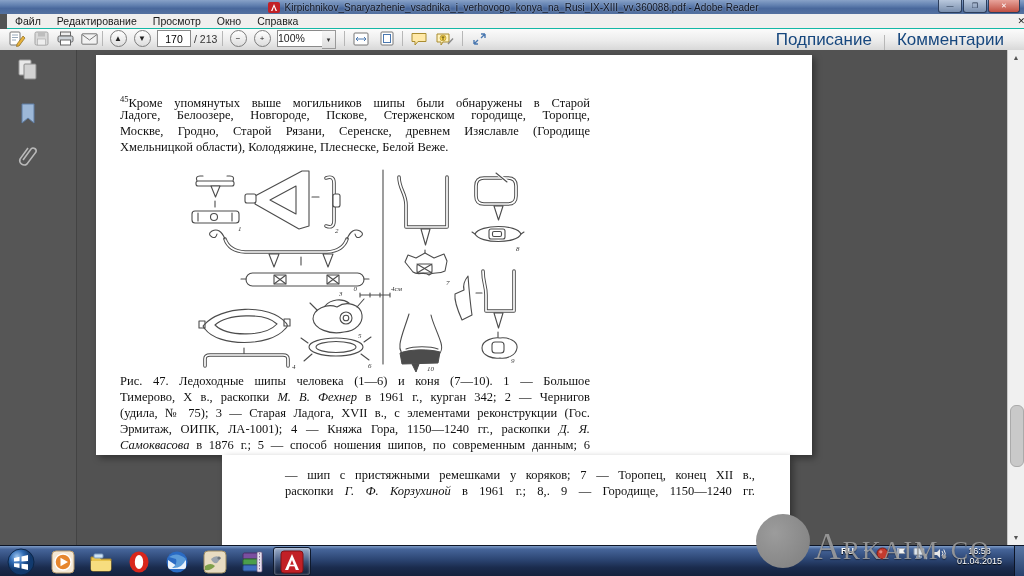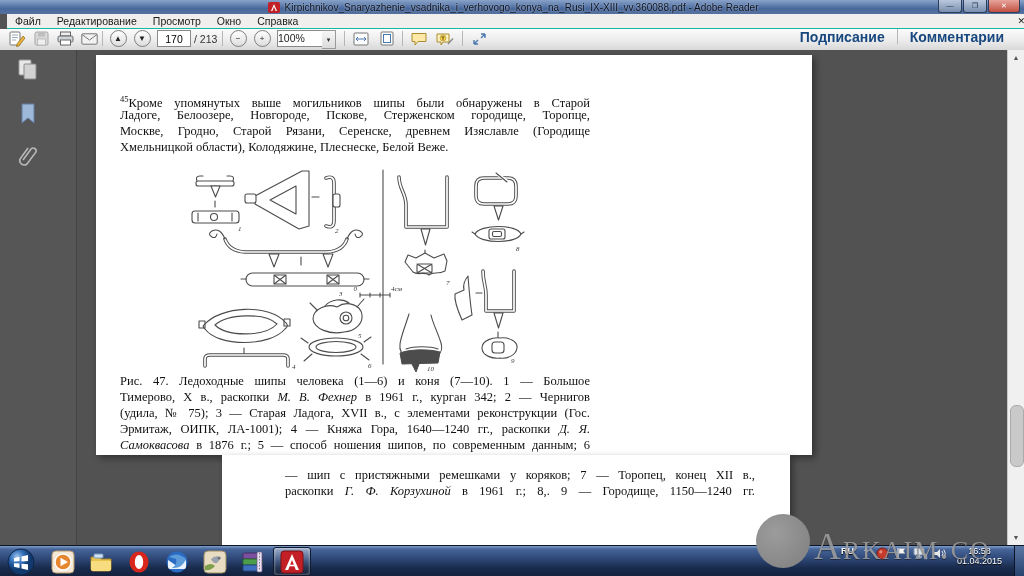--- a/index.html
+++ b/index.html
@@ -29,21 +29,21 @@
   .sep{position:absolute;top:2px;width:1px;height:15px;background:#b7b7b7;}
   .circbtn{width:15px;height:15px;border:1px solid #7d7d7d;border-radius:50%;
     display:flex;align-items:center;justify-content:center;font-size:8px;color:#222;background:linear-gradient(#fff,#ddd);}
   .pageinput{position:absolute;top:1px;width:32px;height:15px;border:1px solid #8a8a8a;background:#fff;
     font:10.5px "Liberation Sans",sans-serif;text-align:center;padding:0;}
   .pagetotal{position:absolute;top:4px;font-size:10.5px;color:#333;}
   .zoombox{position:absolute;top:1px;width:44px;height:15px;border:1px solid #8a8a8a;background:#fff;
     font-size:10.5px;text-align:left;line-height:15px;color:#222;}
   .zoomdd{position:absolute;top:1px;width:13px;height:17px;border:1px solid #9a9a9a;border-left:none;
     background:linear-gradient(#f7f7f7,#dcdcdc);font-size:7px;text-align:center;line-height:17px;color:#333;}
-  .tb-right{position:absolute;right:8px;top:0;height:21px;display:flex;align-items:flex-start;font-size:14px;color:#17477e;font-weight:bold;}
+  .tb-right{position:absolute;right:8px;top:0;height:21px;display:flex;align-items:flex-end;font-size:17px;color:#17477e;}
   .tb-rightlabel{padding:0 12px;}
   .tb-rsep{width:1px;height:15px;background:#b7b7b7;}
 
   
   .docarea{position:absolute;left:0;top:50px;width:1024px;height:495px;background:#525252;overflow:hidden;}
   .navpane{position:absolute;left:0;top:0;width:76px;height:495px;background:#565656;border-right:1px solid #434343;}
   .navico{position:absolute;left:16px;width:24px;height:24px;}
 
   .page{position:absolute;background:#fff;box-shadow:3px 3px 7px rgba(0,0,0,.4);}
   .page1{left:96px;top:5px;width:716px;height:400px;}
@@ -345,21 +345,21 @@
       <text class="fl" x="327" y="196">9</text>
       <text class="fl" x="243" y="204">10</text>
       <text class="fl" x="173" y="124" text-anchor="end">0</text>
       <text class="fl" x="207" y="124">4см</text>
     </svg>
 
     <div class="rtext" style="left:24px;top:318px;width:470px;">
         <div class="tline"><span>Рис. 47. Ледоходные шипы человека (1—6) и коня (7—10). 1 — Большое</span></div>
         <div class="tline"><span>Тимерово, X в., раскопки </span><span class="it">М. В. Фехнер</span><span> в 1961 г., курган 342; 2 — Чернигов</span></div>
         <div class="tline"><span>(удила, № 75); 3 — Старая Ладога, XVII в., с элементами реконструкции (Гос.</span></div>
-        <div class="tline"><span>Эрмитаж, ОИПК, ЛА-1001); 4 — Княжа Гора, 1640—1240 гг., раскопки </span><span class="it">Д. Я.</span></div>
+        <div class="tline"><span>Эрмитаж, ОИПК, ЛА-1001); 4 — Княжа Гора, 1150—1240 гг., раскопки </span><span class="it">Д. Я.</span></div>
         <div class="tline"><span class="it">Самоквасова</span><span> в 1876 г.; 5 — способ ношения шипов, по современным данным; 6</span></div>
       </div>
   </div>
 
   <div class="page page2">
     <div class="rtext" style="left:63px;top:12px;width:470px;">
         <div class="tline"><span>— шип с пристяжными ремешками у коряков; 7 — Торопец, конец XII в.,</span></div>
         <div class="tline"><span>раскопки </span><span class="it">Г. Ф. Корзухиной</span><span> в 1961 г.; 8,. 9 — Городище, 1150—1240 гг.</span></div>
       </div>
   </div>

